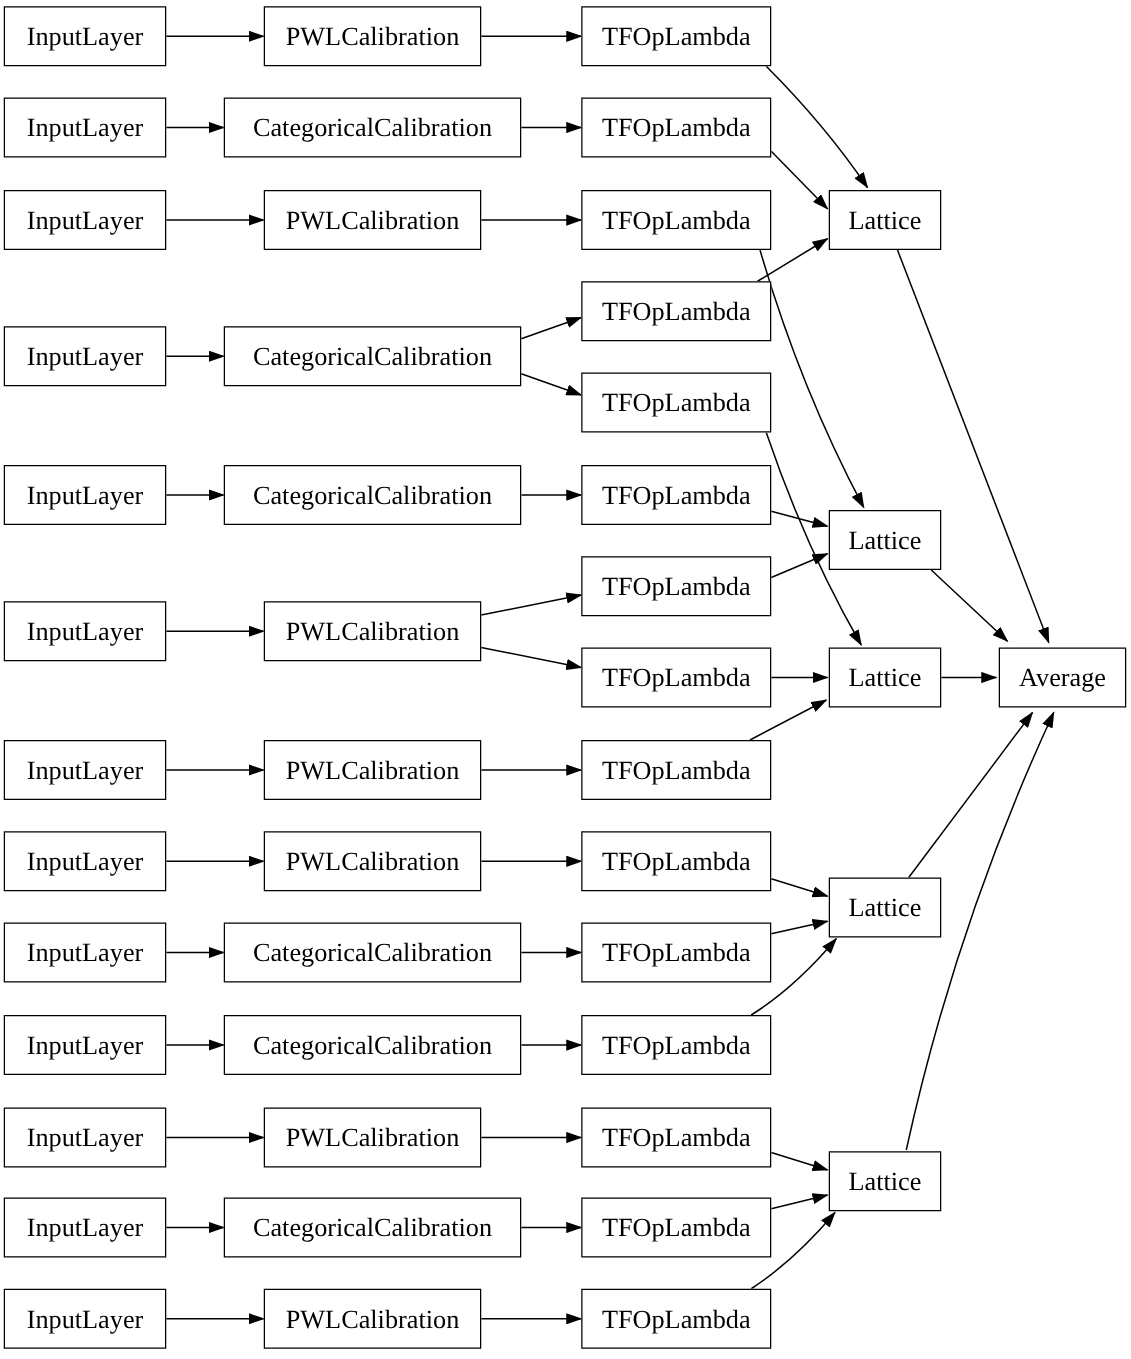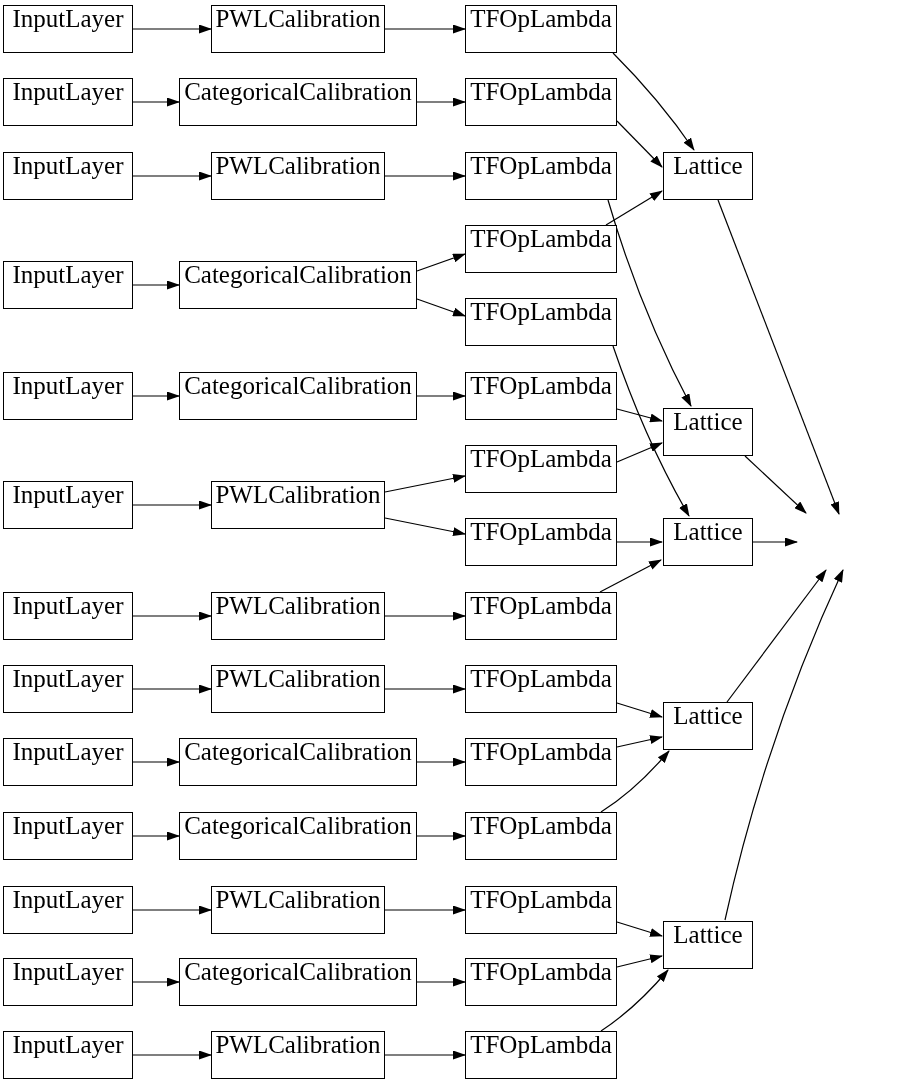--- a/index.html
+++ b/index.html
@@ -16,22 +16,23 @@
     left: 0; top: 0;
     width: 905px;
     height: 1087px;
   }
   .node {
     position: absolute;
     box-sizing: border-box;
     border: 1.4px solid #000000;
     background: #ffffff;
     display: flex;
+    align-items: center;
     justify-content: center;
-    font-size: 25px;
+    font-size: 21px;
     color: #000000;
     white-space: nowrap;
     line-height: 1;
   }
   .edge {
     fill: none;
     stroke: #000000;
     stroke-width: 1.2px;
   }
 </style>
@@ -225,13 +226,16 @@
     </div>
     <div class="node" style="left: 663px; top: 518px; width: 90px; height: 48px; border-color: rgb(0, 0, 0); background: rgb(255, 255, 255);">
       <span>Lattice</span>
     </div>
     <div class="node" style="left: 663px; top: 702px; width: 90px; height: 48px; border-color: rgb(0, 0, 0); background: rgb(255, 255, 255);">
       <span>Lattice</span>
     </div>
     <div class="node" style="left: 663px; top: 921px; width: 90px; height: 48px; border-color: rgb(0, 0, 0); background: rgb(255, 255, 255);">
       <span>Lattice</span>
     </div>
+    <div class="node" style="left: 799px; top: 518px; width: 102px; height: 48px; border-color: rgb(0, 0, 0); background: rgb(255, 255, 255);">
+      <span>Average</span>
+    </div>
   </div>
 
 </body></html>

